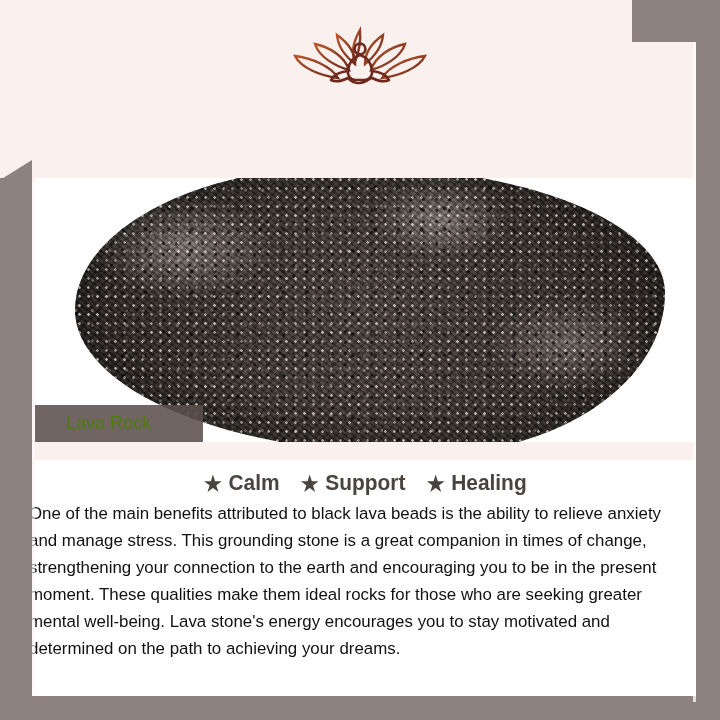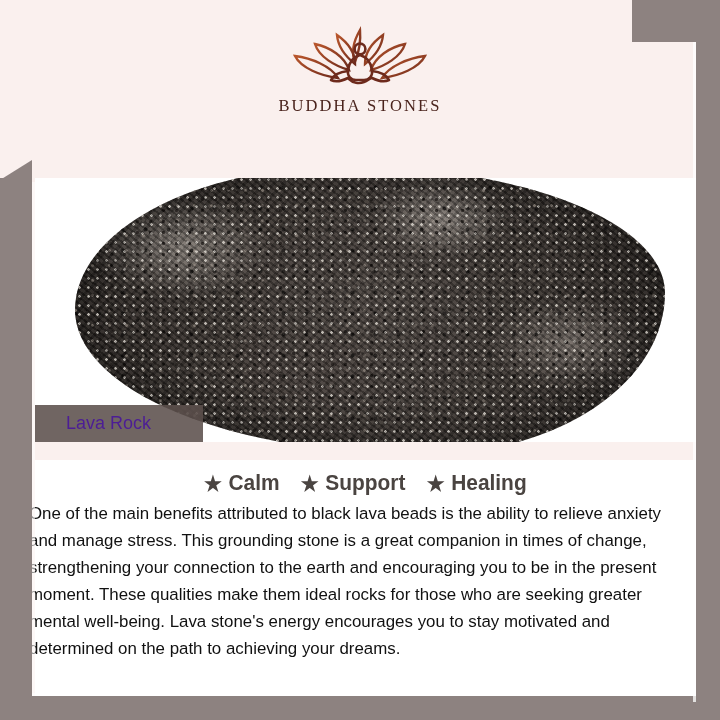--- a/index.html
+++ b/index.html
@@ -131,21 +131,21 @@
     background:radial-gradient(ellipse at 50% 50%, transparent 58%, rgba(255,255,255,.0) 74%, rgba(255,255,255,.95) 96%);
   }
 
   
   .rock-label{
     position:absolute;left:35px;top:405px;width:168px;height:37px;
     background:rgba(92,80,76,.88);
     display:flex;align-items:center;
   }
   .rock-label span{
-    color:#4c1d95;font-size:18px;padding-left:31px;font-weight:400;
+    color:#4d7c0f;font-size:18px;padding-left:31px;font-weight:400;
   }
 
   
   .pink-strip{
     position:absolute;left:35px;top:442px;width:661px;height:18px;
     background:#faf0ee;
   }
   .content{
     position:absolute;left:35px;top:460px;width:661px;height:236px;
     background:#ffffff;
@@ -198,21 +198,20 @@
         <path d="M10 34 C26 36 46 44 53 56 C36 54 16 46 10 34 Z"></path>
       </g>
       <g fill="none" stroke="#6d2a1c" stroke-width="2.6" stroke-linecap="round" stroke-linejoin="round">
         <circle cx="75" cy="27" r="5.4"></circle>
         <path d="M75 33 C68 35 64 41 63 48 C62 54 66 58 71 58 L79 58 C84 58 88 54 87 48 C86 41 82 35 75 33 Z"></path>
         <path d="M63 49 C54 50 48 54 46 58 C50 60 57 59 63 56"></path>
         <path d="M87 49 C96 50 102 54 104 58 C100 60 93 59 87 56"></path>
         <path d="M64 57 C68 61 74 62 79 60 C82 59 84 57 86 56"></path>
       </g>
     </svg>
-    <div class="brand-name">BUDDHA STONES</div>
   </div>
 
 
   <div class="photo">
     <div class="rock">
       <div class="rock-grain"></div>
       <div class="rock-grain2"></div>
       <div class="rock-edge"></div>
     </div>
   </div>

